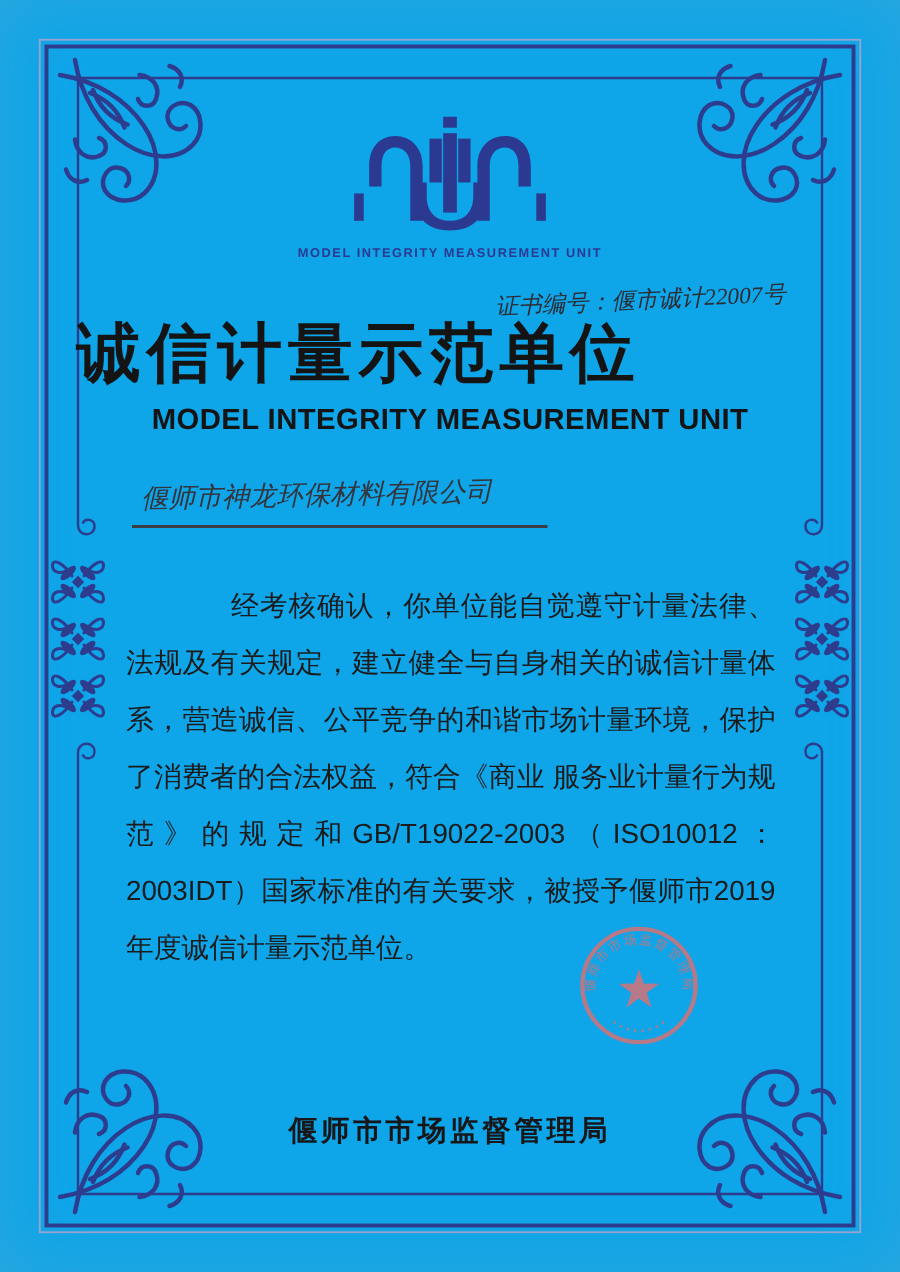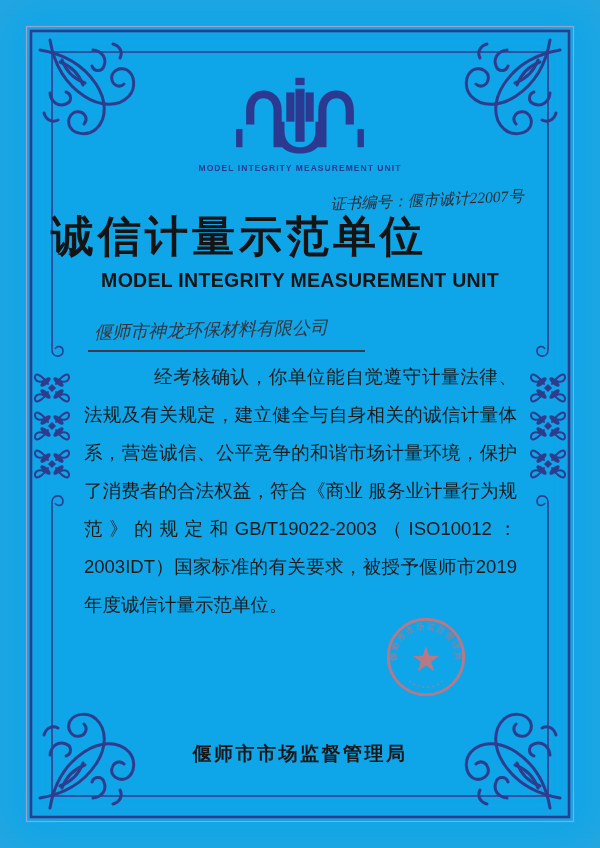--- a/index.html
+++ b/index.html
@@ -56,21 +56,21 @@
     display:inline-block;
     font-family:cursive;
     font-style:italic;
     font-size:18px;color:#34343c;
     transform:rotate(-1.2deg);
     padding-left:6px;
     white-space:nowrap;
   }
 
   .body-text{
-    left:84px;top:358px;width:433px;
+    left:84px;top:385px;width:433px;
     font-size:18.5px;line-height:38px;
     text-align:justify;text-indent:70px;
     color:#1b1b1b;
   }
 
   .issuer-label{
     left:296px;top:646px;
     font-size:15px;font-weight:600;color:#1f1f24;
     letter-spacing:1px;
   }

